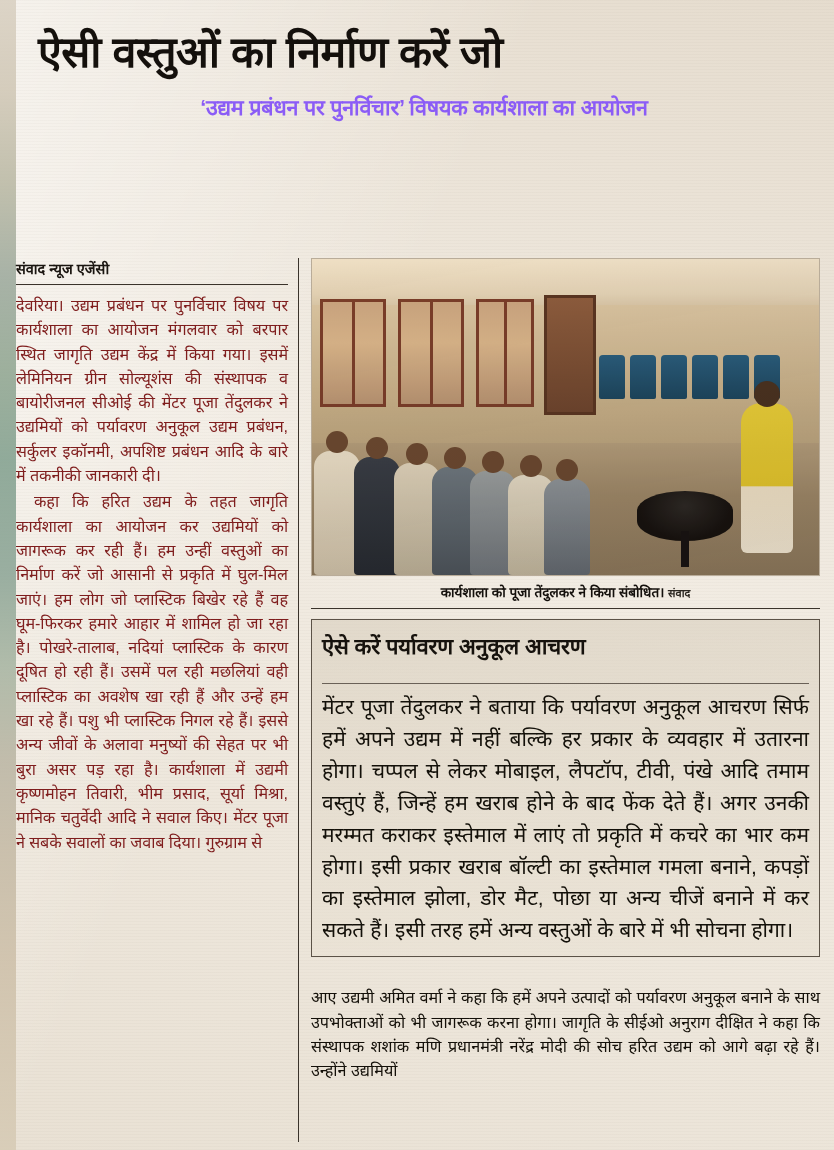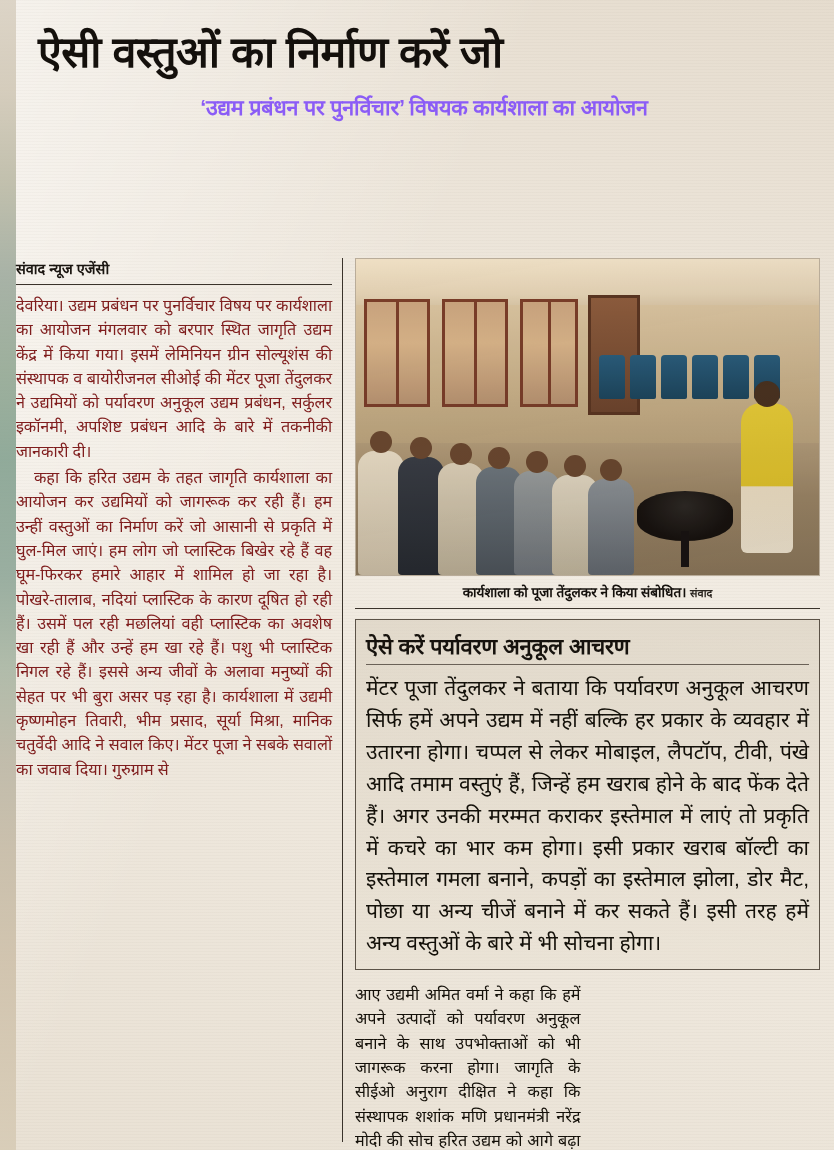--- a/index.html
+++ b/index.html
@@ -74,21 +74,21 @@
   .body-grid {
     position: absolute;
     left: 16px;
     right: 14px;
     top: 258px;
     bottom: 8px;
     display: flex;
     gap: 0;
   }
   .col-left {
-    width: 327px;
+    width: 283px;
     padding-right: 10px;
     box-sizing: border-box;
     border-right: 1px solid #3a332b;
   }
   .col-right {
     flex: 1;
     padding-left: 12px;
     box-sizing: border-box;
   }
 
@@ -222,37 +222,38 @@
     padding: 8px 10px 10px 10px;
     box-sizing: border-box;
   }
   .boxed h2 {
     margin: 2px 0 7px 0;
     font-family: "Liberation Sans", sans-serif;
     font-size: 22px;
     font-weight: bold;
     color: #16120d;
     border-bottom: 1px solid #6a6157;
-    padding-bottom: 4px;
+    padding-bottom: 23px;
     letter-spacing: -0.2px;
   }
   .boxed p {
     margin: 0;
     font-family: "Liberation Sans", sans-serif;
     font-size: 21px;
     line-height: 1.52;
     text-align: justify;
     color: #131009;
   }
 
   
   .bottom-cols {
     display: flex;
     gap: 14px;
-    margin-top: 12px;
+    margin-top: 28px;
+    flex-direction: column;
   }
   .bottom-cols .bcol {
     flex: 1;
   }
   .bottom-cols p {
     margin: 0;
     font-family: "Liberation Sans", sans-serif;
     font-size: 16.2px;
     line-height: 1.5;
     text-align: justify;

